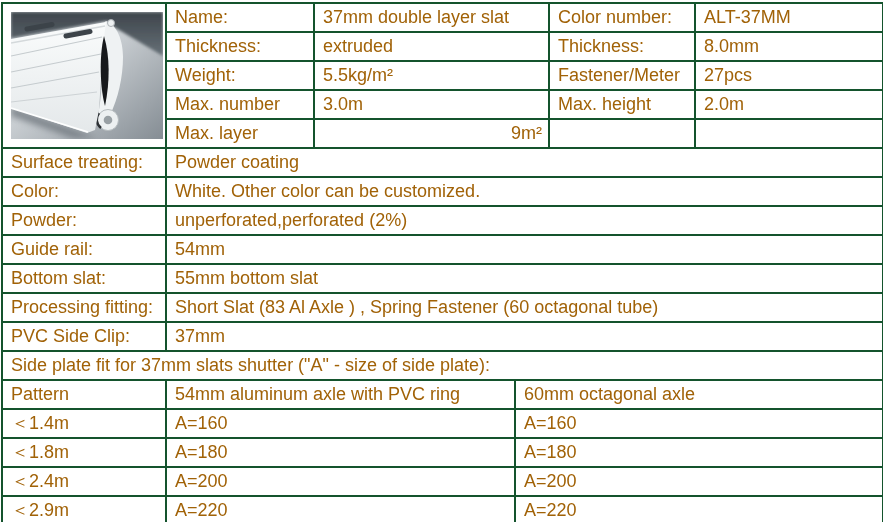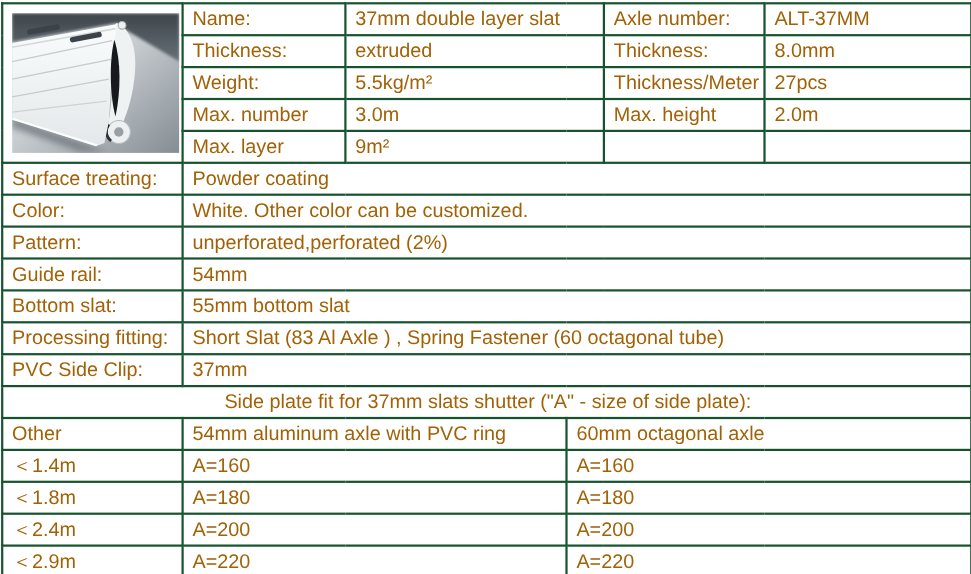--- a/index.html
+++ b/index.html
@@ -5,23 +5,23 @@
   html,body{margin:0;padding:0;background:#ffffff;}
   body{width:883px;height:522px;overflow:hidden;
        font-family:"Liberation Sans","DejaVu Sans",sans-serif;color:#111;}
   .sheet{width:883px;height:522px;background:#fff;}
   table.spec{border-collapse:collapse;table-layout:fixed;width:881px;margin:2px 0 0 1px;}
   table.spec td{border:2px solid #14532d;height:25px;padding:1px 6px 1px 8px;
        font-size:18px;line-height:1.25;white-space:nowrap;overflow:hidden;
        vertical-align:middle;color:#a16207;}
   td.lbl{}
   td.val{}
-  td.big{font-size:17px;}
+  td.big{font-size:17px;text-align:right;}
   td.img-cell{padding:3px 4px 3px 4px;vertical-align:top;}
-  td.heading{padding-left:8px;text-align:center;}
+  td.heading{padding-left:8px;}
   svg.photo{display:block;}
 </style>
 </head>
 <body>
 
 <div class="sheet">
 <table class="spec">
   <colgroup>
     <col style="width:164px">
         <col style="width:148px">
@@ -71,33 +71,33 @@
           <path d="M0,60 L90,42" stroke="#c5cbce" stroke-width="1.2" fill="none"></path>
           <path d="M0,76 L88,60" stroke="#c5cbce" stroke-width="1.2" fill="none"></path>
           <path d="M0,90 L86,80" stroke="#cdd2d5" stroke-width="1.1" fill="none"></path>
           <path d="M0,96 L77,120" stroke="#fdfefe" stroke-width="1.8" fill="none"></path>
           <line x1="16" y1="17" x2="41" y2="12.5" stroke="#3c4349" stroke-width="5" stroke-linecap="round"></line>
           <line x1="55" y1="24" x2="79" y2="19.5" stroke="#3c4349" stroke-width="5" stroke-linecap="round"></line>
         </svg>
       </td>
       <td class="lbl">Name:</td>
       <td class="val" colspan="2">37mm double layer slat</td>
-      <td class="lbl">Axle number:</td>
+      <td class="lbl">Color number:</td>
       <td class="val">ALT-37MM</td>
     </tr>
     <tr>
       <td class="lbl">Thickness:</td>
       <td class="val" colspan="2">extruded</td>
       <td class="lbl">Thickness:</td>
       <td class="val">8.0mm</td>
     </tr>
     <tr>
       <td class="lbl">Weight:</td>
       <td class="val" colspan="2">5.5kg/m²</td>
-      <td class="lbl">Thickness/Meter</td>
+      <td class="lbl">Fastener/Meter</td>
       <td class="val">27pcs</td>
     </tr>
     <tr>
       <td class="lbl">Max. number</td>
       <td class="val" colspan="2">3.0m</td>
       <td class="lbl">Max. height</td>
       <td class="val">2.0m</td>
     </tr>
     <tr>
       <td class="lbl">Max. layer</td>
@@ -108,21 +108,21 @@
 
     <tr>
       <td class="lbl">Surface treating:</td>
       <td class="val" colspan="5">Powder coating</td>
     </tr>
     <tr>
       <td class="lbl">Color:</td>
       <td class="val" colspan="5">White. Other color can be customized.</td>
     </tr>
     <tr>
-      <td class="lbl">Pattern:</td>
+      <td class="lbl">Powder:</td>
       <td class="val" colspan="5">unperforated,perforated (2%)</td>
     </tr>
     <tr>
       <td class="lbl">Guide rail:</td>
       <td class="val" colspan="5">54mm</td>
     </tr>
     <tr>
       <td class="lbl">Bottom slat:</td>
       <td class="val" colspan="5">55mm bottom slat</td>
     </tr>
@@ -133,21 +133,21 @@
     <tr>
       <td class="lbl">PVC Side Clip:</td>
       <td class="val" colspan="5">37mm</td>
     </tr>
 
     <tr>
       <td class="heading" colspan="6">Side plate fit for 37mm slats shutter ("A" - size of side plate):</td>
     </tr>
 
     <tr>
-      <td class="lbl">Other</td>
+      <td class="lbl">Pattern</td>
       <td class="lbl" colspan="2">54mm aluminum axle with PVC ring</td>
       <td class="lbl" colspan="3">60mm octagonal axle</td>
     </tr>
 
     <tr>
       <td>＜1.4m</td>
       <td colspan="2">A=160</td>
       <td colspan="3">A=160</td>
     </tr>
     <tr>

